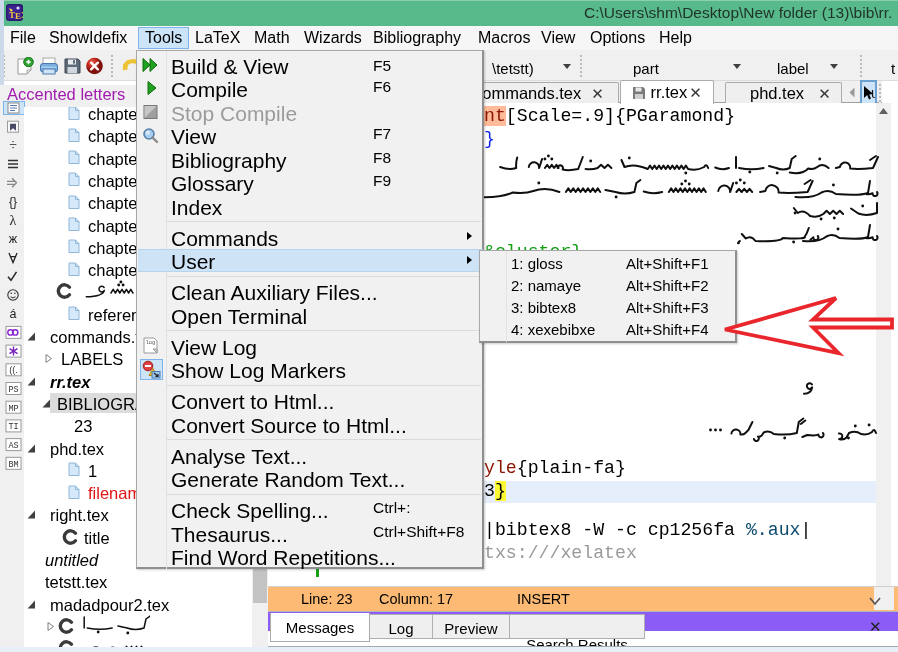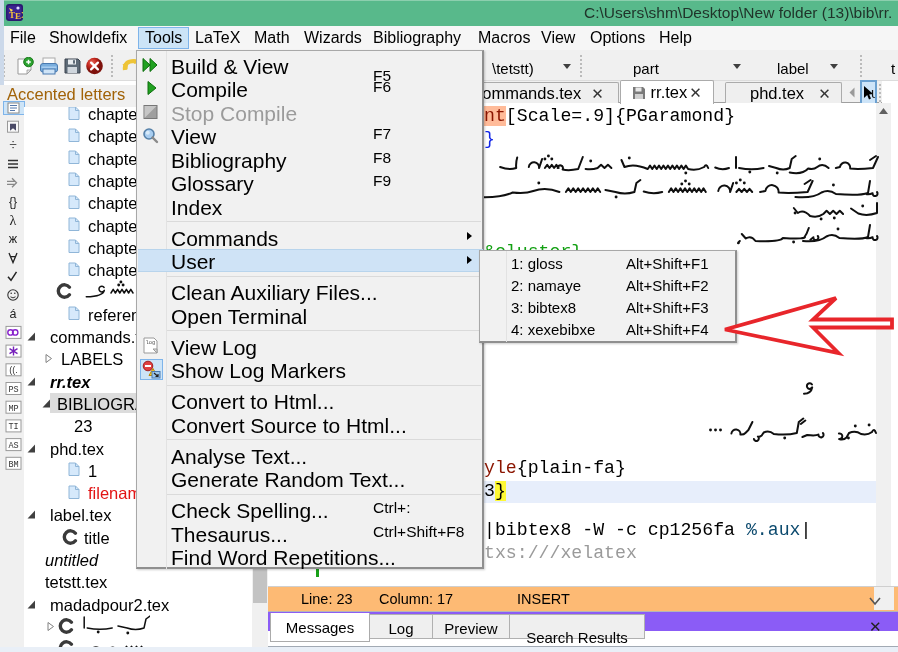--- a/index.html
+++ b/index.html
@@ -11,21 +11,21 @@
 #lborder{left:0;top:0;width:4px;height:85px;background:#ccd9ea;z-index:5}
 #apptitle{left:584px;top:4px;color:#20342a;font-size:15.5px;white-space:nowrap}
 #menubar{left:0;top:26px;width:898px;height:24px;background:#f6f6f6;font-size:16px;color:#000}
 #toolsbox{left:138px;top:27px;width:51px;height:22px;background:#cce4f7;border:1px solid #7eb4ea;box-sizing:border-box}
 #toolbar{left:0;top:50px;width:898px;height:31px;background:#f0f0f0;border-bottom:1px solid #dcdcdc;box-sizing:border-box}
 .combo{position:absolute;top:60px;font-size:15px;color:#000}
 .carr{position:absolute;top:64px;width:0;height:0;border-left:4px solid transparent;border-right:4px solid transparent;border-top:5px solid #404040}
 .vdots{position:absolute;top:55px;width:2px;height:24px;background-image:repeating-linear-gradient(#bbb 0 2px,#f0f0f0 2px 4px)}
 
 #lpanel{left:0;top:85px;width:268px;height:562px;background:#f0f0f0;overflow:hidden}
-#lphead{position:absolute;left:7px;top:0px;font-size:16.5px;color:#a16207}
+#lphead{position:absolute;left:7px;top:0px;font-size:16.5px;color:#a21caf}
 #tree{position:absolute;left:24px;top:22px;width:228px;height:540px;background:#ffffff;overflow:hidden}
 .trow{position:absolute;font-size:16.5px;color:#000;white-space:nowrap;height:20px;line-height:20px}
 .tsel{position:absolute;left:26px;width:198px;height:20px;background:#dcdcdc}
 #treesb{position:absolute;left:252px;top:22px;width:16px;height:540px;background:#f0f0f0}
 #treesbthumb{position:absolute;left:253px;top:480px;width:14px;height:38px;background:#c3c3c3}
 
 #tabbar{left:252px;top:81px;width:630px;height:22px;background:#f0f0f0}
 .tab{position:absolute;top:1px;height:21px;background:#efefef;border:1px solid #ababab;border-bottom:none;border-radius:2px 2px 0 0;font-size:16.5px;color:#000;box-sizing:border-box}
 #tabactive{top:-1px;height:24px;background:#fff;z-index:3}
 #tabline{position:absolute;left:0;top:20.5px;width:630px;height:1px;background:#9f9f9f}
@@ -189,21 +189,21 @@
 </div>
 <div class="abs" style="left:874px;top:587px;width:20px;height:23px;background:#f0f0f0"></div>
 <svg class="abs" style="left:868px;top:595px" width="14" height="12">
     <path d="M2,3 L7,9 L12,3" fill="none" stroke="#555" stroke-width="1.6"></path>
   </svg>
 
 <div class="abs" id="btmbar">
  <div class="btab" id="btabactive" style="left:2px;width:100px;padding-top:6px">Messages</div>
  <div class="btab btabi" style="left:101px;width:64px;padding-top:5px">Log</div>
  <div class="btab btabi" style="left:164px;width:78px;padding-top:5px">Preview</div>
- <div class="btab btabi" style="left:241px;width:136px;padding-top:14px">Search Results</div>
+ <div class="btab btabi" style="left:241px;width:136px;padding-top:21px">Search Results</div>
  <span class="abs" style="left:601px;top:6px;font-size:15px;color:#222">✕</span>
 </div>
 <div class="abs" id="btmedge"></div>
 <div class="abs" style="left:266px;top:586px;width:1px;height:61px;background:#a9a9a9"></div>
 <div class="abs" id="lpanel">
 <div id="lphead">Accented letters</div>
 <svg class="abs" style="left:0px;top:15px" width="28" height="547">
       <rect x="3.5" y="1.5" width="21" height="13" fill="#cde4f7" stroke="#7eb4ea"></rect>
       <rect x="8" y="3.0" width="11" height="10" fill="#fff" stroke="#888"></rect>
       <path d="M10,5.5 h7 M10,8.0 h7 M10,10.5 h5" stroke="#5577aa" stroke-width="1"></path>
@@ -324,21 +324,21 @@
       </svg>
       <div class="trow" style="left:64px;top:353.8px">1</div>
       <svg width="12" height="15" style="position:absolute;left:44px;top:377.6px">
         <path d="M1,1 h6.5 l3.5,3.5 v9 h-10 z" fill="#d6e9fb" stroke="#90b6d8"></path>
         <path d="M7.5,1 v3.5 h3.5" fill="none" stroke="#90b6d8"></path>
       </svg>
       <div class="trow" style="left:64px;top:376.1px;color:#e21414">filename.tex</div>
       <svg width="11" height="11" style="position:absolute;left:2px;top:402.4px">
         <path d="M9,1.5 V9.5 H1.5 z" fill="#404040"></path>
       </svg>
-      <div class="trow" style="left:26px;top:398.4px">label.tex</div>
+      <div class="trow" style="left:26px;top:398.4px">right.tex</div>
       <svg width="16" height="16" style="position:absolute;left:38px;top:421.7px">
         <path d="M13.4,4.2 A6.2,6.2 0 1 0 13.4,11.8" fill="none" stroke="#3a3a3a" stroke-width="3.4" stroke-linecap="round"></path>
       </svg>
       <div class="trow" style="left:60px;top:420.7px">title</div>
       <div class="trow" style="left:21px;top:443.0px;font-style:italic">untitled</div>
       <div class="trow" style="left:21px;top:465.3px">tetstt.tex</div>
       <svg width="11" height="11" style="position:absolute;left:2px;top:491.6px">
         <path d="M9,1.5 V9.5 H1.5 z" fill="#404040"></path>
       </svg>
       <div class="trow" style="left:26px;top:487.6px">madadpour2.tex</div>
@@ -420,21 +420,21 @@
     <path d="M532.8,321 l4.5,-3.5 m-6.5,1.5 l4.5,-3.5 M530.8,319 L528.8,330 q-9.8,2.5 -23.0,1 q-4.6,-4 -10.1,-1.5 l-2,3 q-2.5,2 -3.8,1 a2.5,2.5 0 1 1 -4,2.5" fill="none" stroke="#101010" stroke-width="2.0" stroke-linecap="round" stroke-linejoin="round"></path>
     <circle cx="516.7" cy="335.0" r="1.45" fill="#101010"></circle>
     <path d="M480.4,327 l4,-8 m-4,8 L477.4,330 q-2,2 -5,1.5 a3,3 0 1 0 -9.0,-1" fill="none" stroke="#101010" stroke-width="2.0" stroke-linecap="round" stroke-linejoin="round"></path>
     <circle cx="452.5" cy="327.0" r="1.45" fill="#101010"></circle>
     <circle cx="447.5" cy="327.0" r="1.45" fill="#101010"></circle>
     <circle cx="442.5" cy="327.0" r="1.45" fill="#101010"></circle>
   </svg>
 <div class="abs" id="menu">
 <div id="menuicol"></div>
 <div class="mi" style="top:3.75px">Build &amp; View</div>
-    <div class="msc" style="top:16px">F5</div>
+    <div class="msc" style="top:6px">F5</div>
     <svg class="abs" style="left:4px;top:5.8px" width="22" height="16">
       <path d="M2,1.5 L9,8 L2,14.5 z" fill="#21a121" stroke="#0c6e0c"></path>
       <path d="M9,1.5 L16,8 L9,14.5 z" fill="#21a121" stroke="#0c6e0c"></path>
     </svg>
     <div class="mi" style="top:27.25px">Compile</div>
     <div class="msc" style="top:27.25px">F6</div>
     <svg class="abs" style="left:9px;top:29.2px" width="18" height="16">
       <path d="M2,1.5 L10,8 L2,14.5 z" fill="#21a121" stroke="#0c6e0c"></path>
     </svg>
     <div class="mi" style="top:50.75px;color:#9b9b9b">Stop Compile</div>

